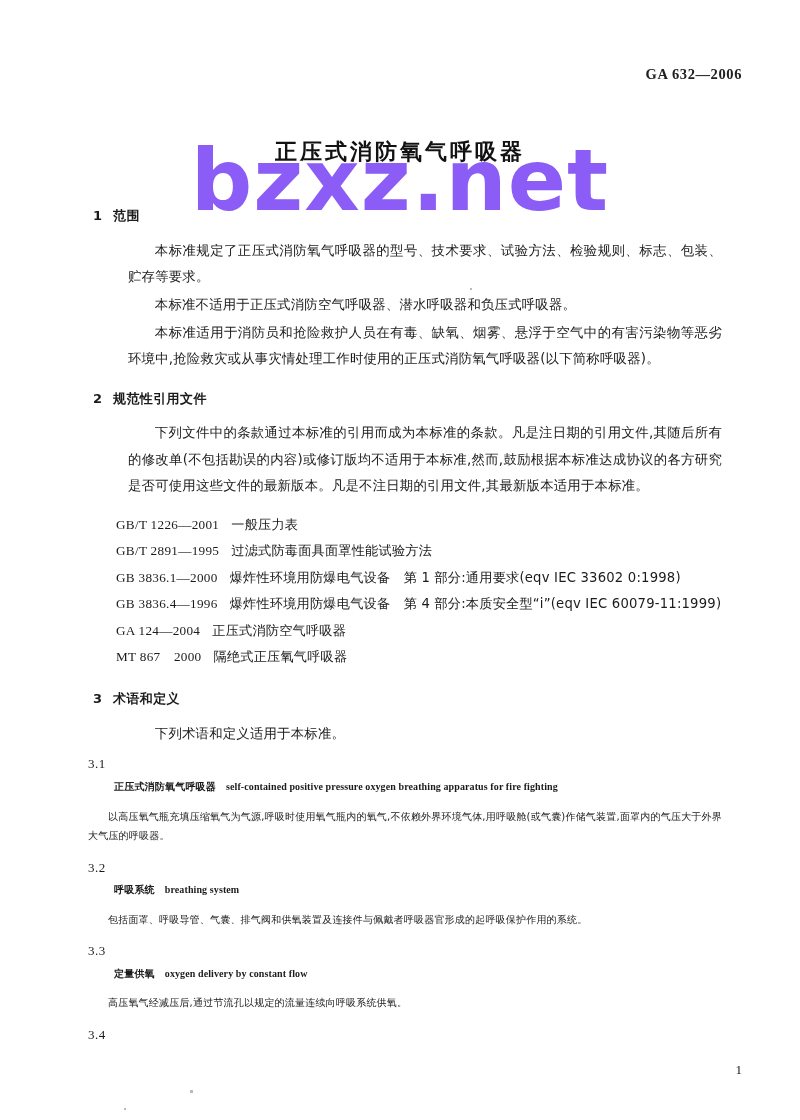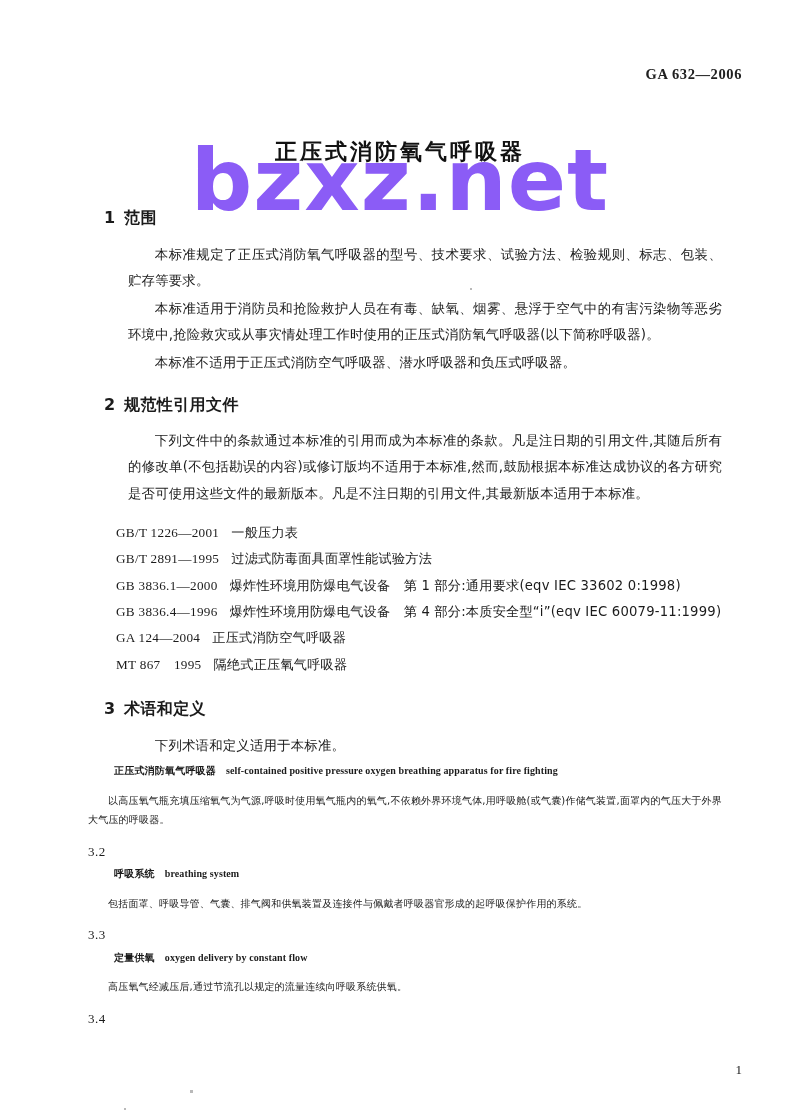--- a/index.html
+++ b/index.html
@@ -59,24 +59,24 @@
   }
   
   .body-col {
     position: absolute;
     left: 88px;
     top: 208px;
     width: 634px;
     z-index: 2;
   }
   .sec-head {
-    font-size: 16px;
+    font-size: 13px;
     font-weight: bold;
     letter-spacing: 0.4px;
-    margin: 0 0 13px 16px;
+    margin: 0 0 13px 5px;
     line-height: 1.3;
   }
   .sec-head .num {
     display: inline-block;
     min-width: 20px;
   }
   .para {
     font-size: 13.4px;
     line-height: 1.95;
     margin: 0 0 2px 0;
@@ -160,22 +160,22 @@
   <div class="watermark">bzxz.net</div>
 
   <div class="doc-title">正压式消防氧气呼吸器</div>
 
   <div class="body-col">
 
     <div class="sec-head">
       <span class="num">1</span><span>范围</span>
     </div>
     <p class="para indent">本标准规定了正压式消防氧气呼吸器的型号、技术要求、试验方法、检验规则、标志、包装、贮存等要求。</p>
+    <p class="para indent">本标准不适用于正压式消防空气呼吸器、潜水呼吸器和负压式呼吸器。</p>
     <p class="para indent">本标准适用于消防员和抢险救护人员在有毒、缺氧、烟雾、悬浮于空气中的有害污染物等恶劣环境中,抢险救灾或从事灾情处理工作时使用的正压式消防氧气呼吸器(以下简称呼吸器)。</p>
-    <p class="para indent">本标准不适用于正压式消防空气呼吸器、潜水呼吸器和负压式呼吸器。</p>
 
     <div class="gap-md"></div>
 
     <div class="sec-head">
       <span class="num">2</span><span>规范性引用文件</span>
     </div>
     <p class="para indent">下列文件中的条款通过本标准的引用而成为本标准的条款。凡是注日期的引用文件,其随后所有的修改单(不包括勘误的内容)或修订版均不适用于本标准,然而,鼓励根据本标准达成协议的各方研究是否可使用这些文件的最新版本。凡是不注日期的引用文件,其最新版本适用于本标准。</p>
 
     <ul class="ref-list">
       <li class="ref-item">
@@ -187,31 +187,32 @@
       <li class="ref-item">
         <span class="ref-code">GB 3836.1—2000</span><span class="ref-title">爆炸性环境用防爆电气设备　第 1 部分:通用要求(eqv IEC 33602 0:1998)</span>
       </li>
       <li class="ref-item">
         <span class="ref-code">GB 3836.4—1996</span><span class="ref-title">爆炸性环境用防爆电气设备　第 4 部分:本质安全型“i”(eqv IEC 60079-11:1999)</span>
       </li>
       <li class="ref-item">
         <span class="ref-code">GA 124—2004</span><span class="ref-title">正压式消防空气呼吸器</span>
       </li>
       <li class="ref-item">
-        <span class="ref-code">MT 867　1995</span><span class="ref-title">隔绝式正压氧气呼吸器</span>
+        <span class="ref-code">MT 867　2000</span><span class="ref-title">隔绝式正压氧气呼吸器</span>
       </li>
     </ul>
 
     <div class="gap-lg"></div>
 
     <div class="sec-head">
       <span class="num">3</span><span>术语和定义</span>
     </div>
     <p class="para indent">下列术语和定义适用于本标准。</p>
 
+    <div class="term-no">3.1</div>
     <div class="term-line">
       <span>正压式消防氧气呼吸器</span><span class="term-en">self-contained positive pressure oxygen breathing apparatus for fire fighting</span>
     </div>
     <p class="term-def">以高压氧气瓶充填压缩氧气为气源,呼吸时使用氧气瓶内的氧气,不依赖外界环境气体,用呼吸舱(或气囊)作储气装置,面罩内的气压大于外界大气压的呼吸器。</p>
 
     <div class="term-no">3.2</div>
     <div class="term-line">
       <span>呼吸系统</span><span class="term-en">breathing system</span>
     </div>
     <p class="term-def">包括面罩、呼吸导管、气囊、排气阀和供氧装置及连接件与佩戴者呼吸器官形成的起呼吸保护作用的系统。</p>

